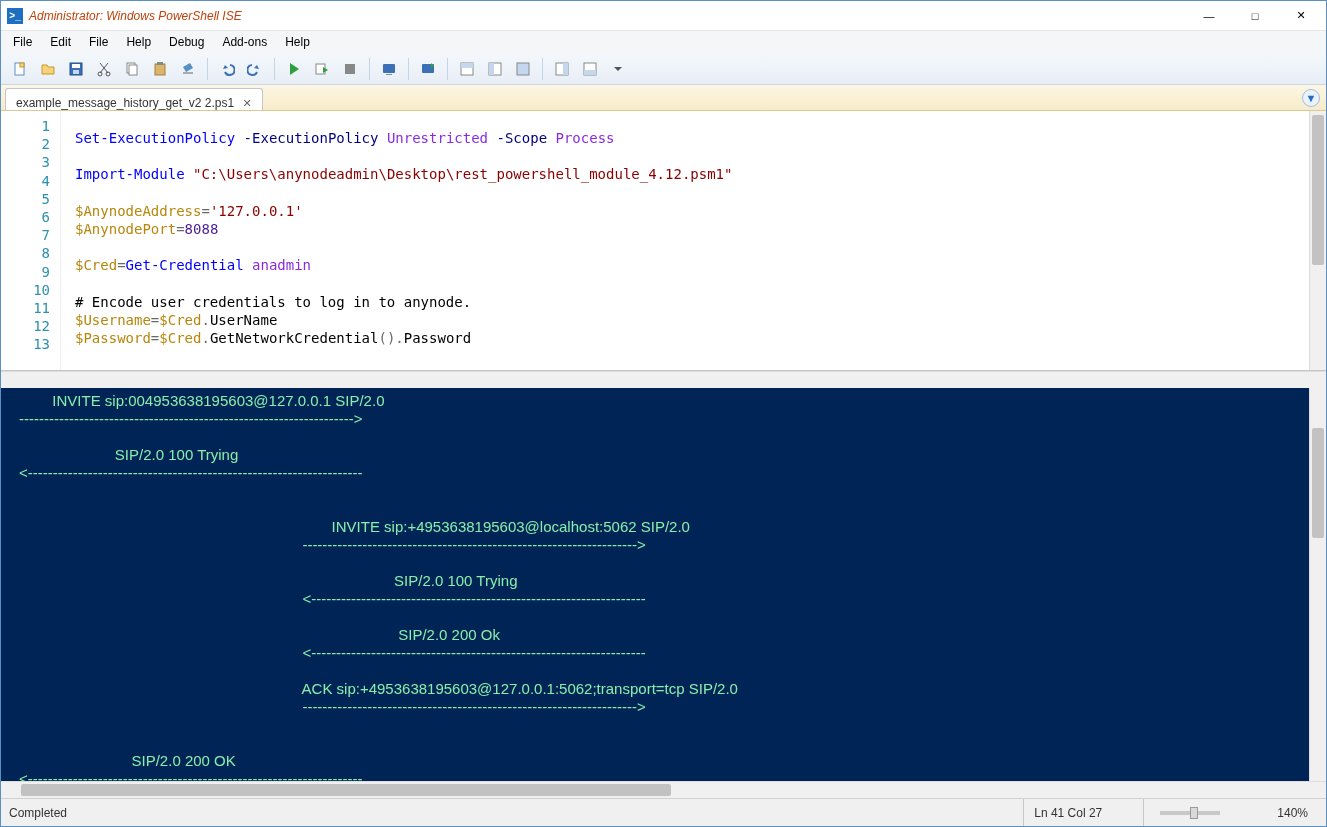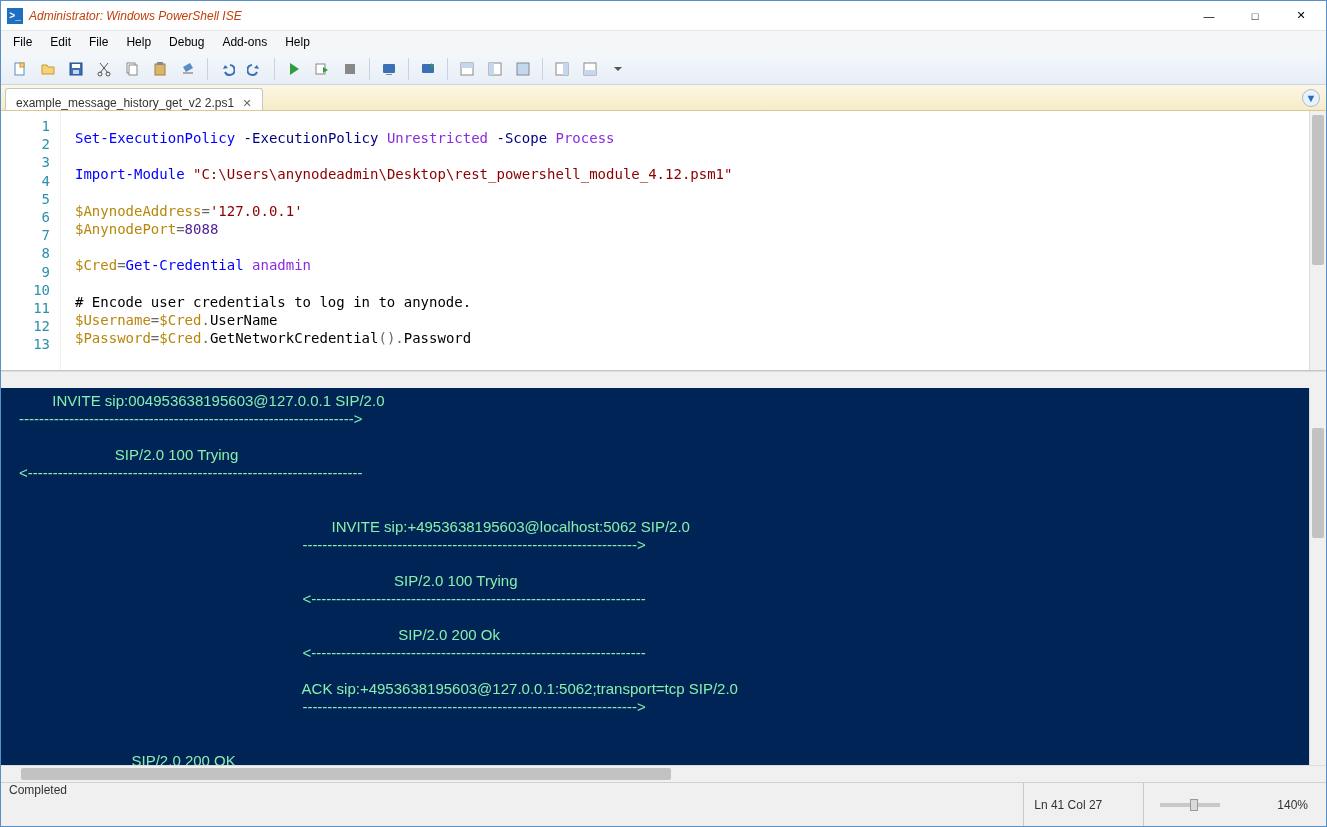--- a/index.html
+++ b/index.html
@@ -185,24 +185,25 @@
   .console-hscroll{
     height:17px;background:#f0f0f0;border-top:1px solid #ddd;position:relative;
   }
   .console-hscroll .thumb{
     position:absolute;top:2px;bottom:2px;left:20px;width:650px;
     background:#c2c2c2;border-radius:2px;
   }
 
   
   .statusbar{
-    height:44px;
+    height:28px;
     background:#f0f0f0;
     border-top:1px solid #d0d0d0;
     display:flex;
+    align-items:center;
     padding:0 8px;
     font-size:12px;
     color:#333;
   }
   .statusbar .spacer{flex:1;}
   .statusbar .cell{
     border-left:1px solid #c8c8c8;
     padding:0 10px;
     height:100%;
     display:flex;align-items:center;margin-left:31px;

